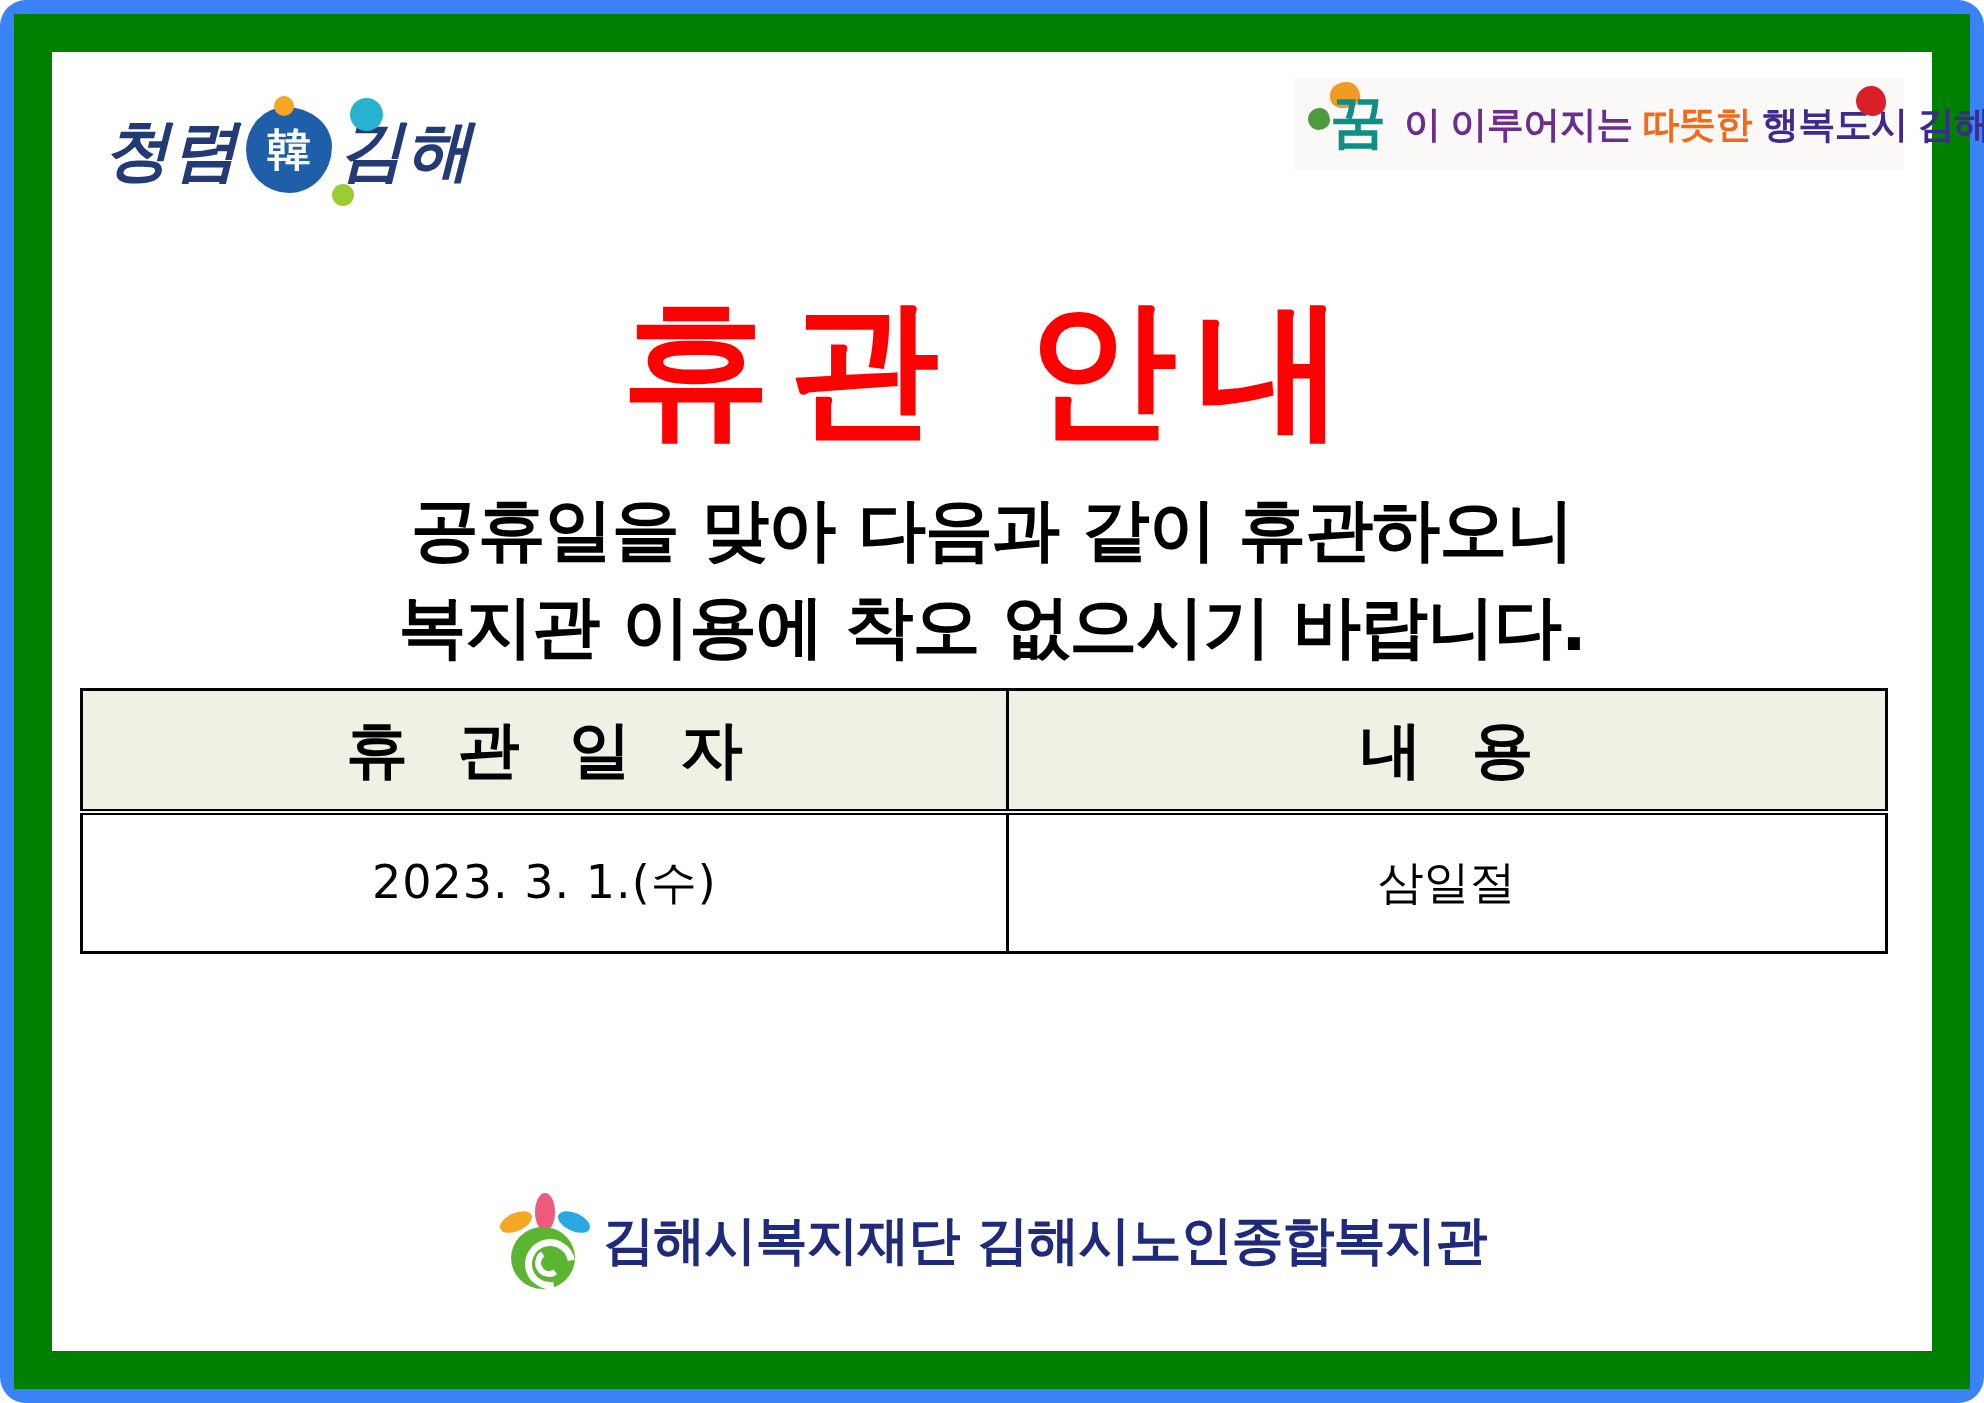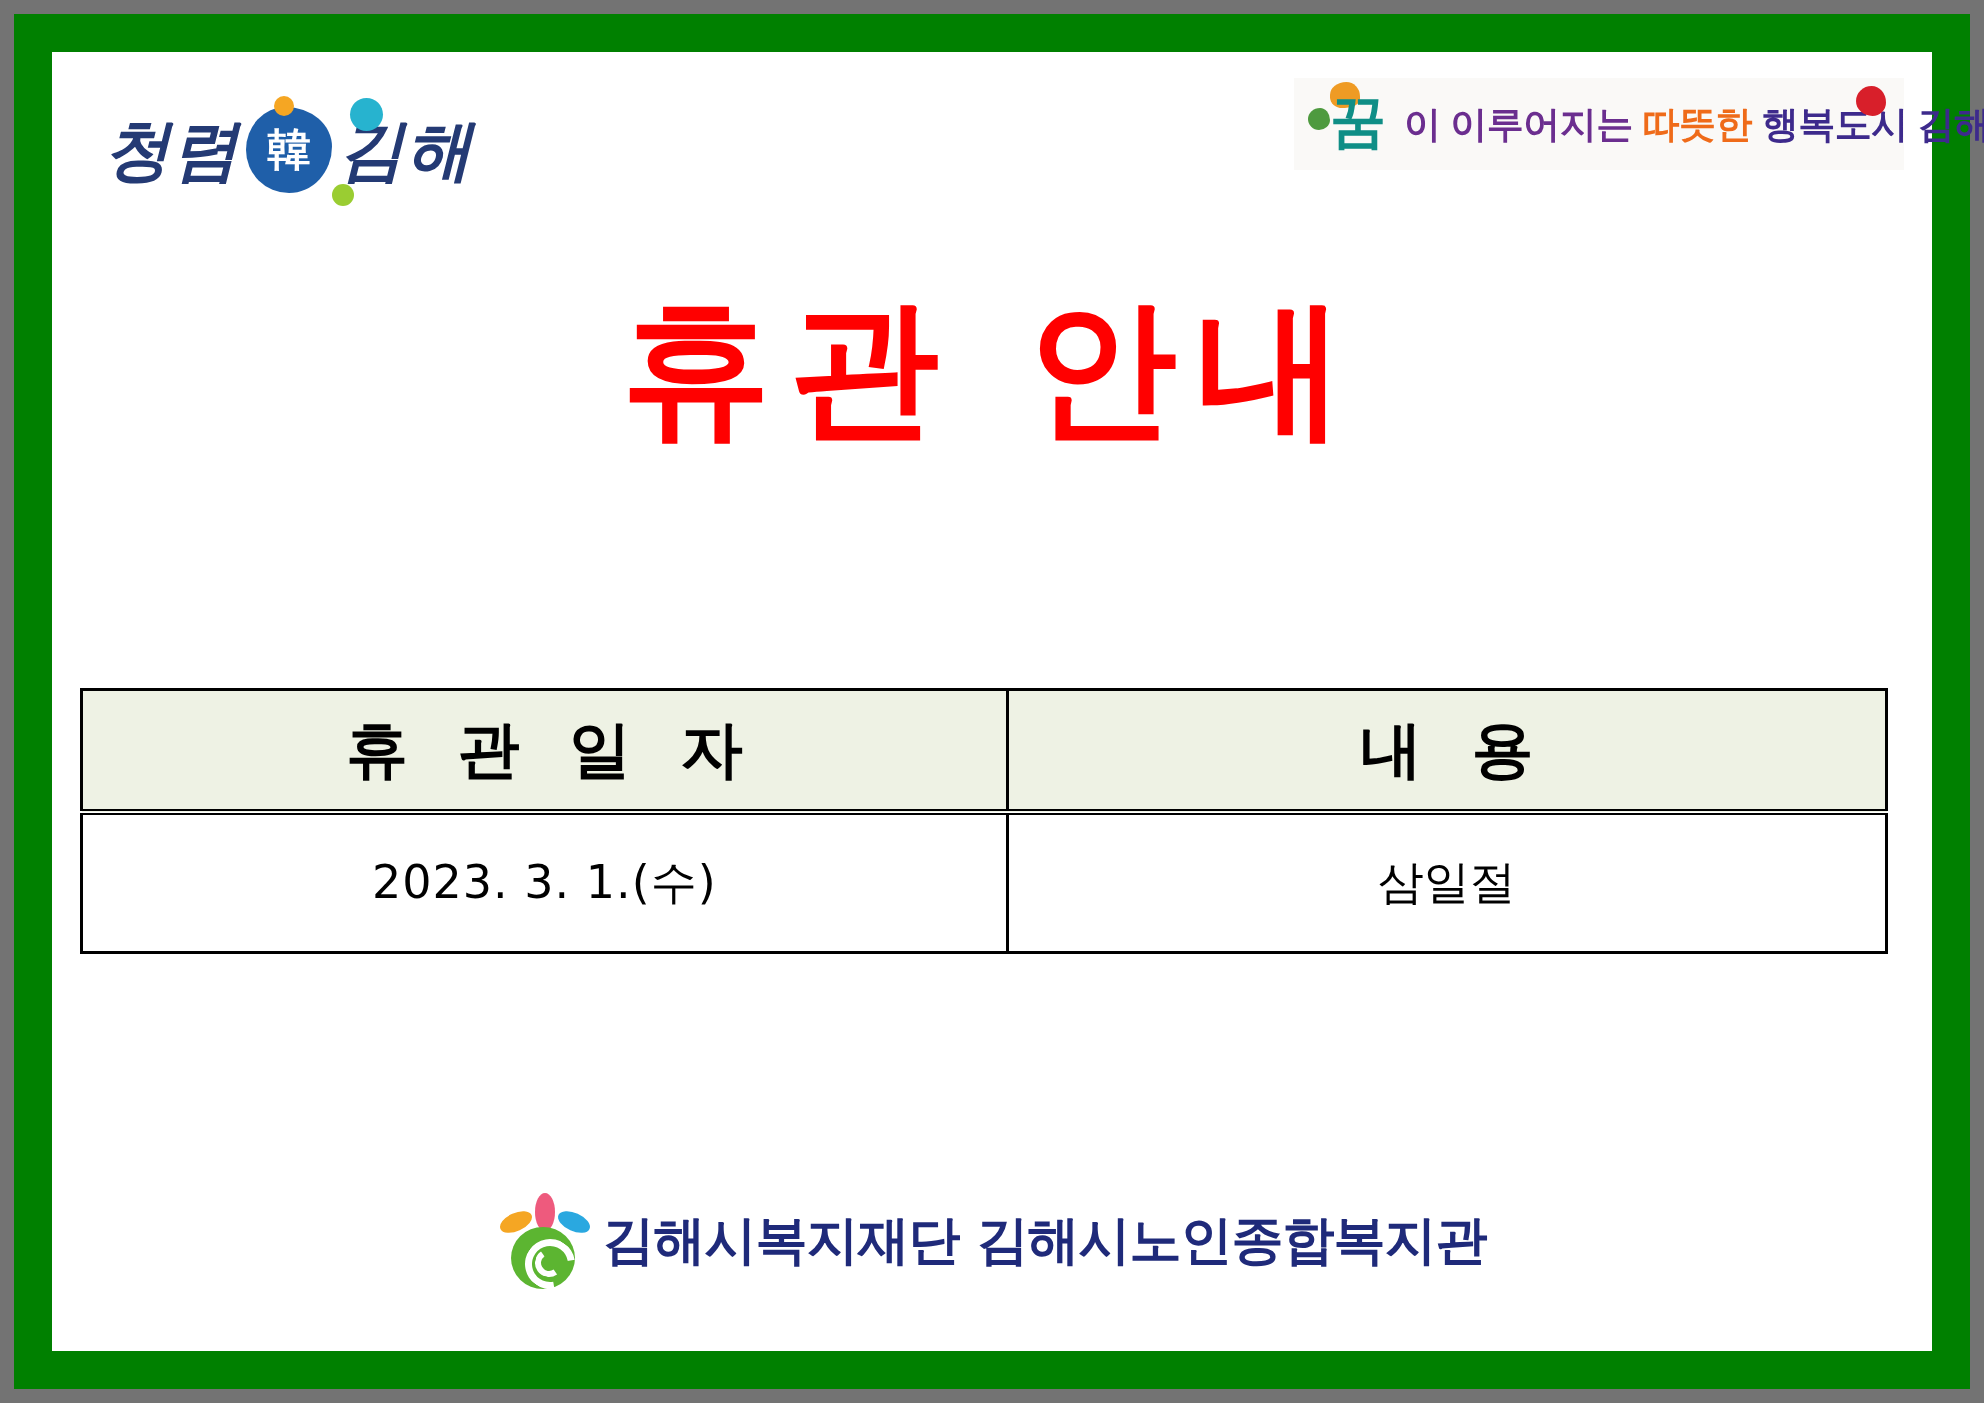--- a/index.html
+++ b/index.html
@@ -13,22 +13,23 @@
     font-family: "Liberation Sans", "DejaVu Sans", sans-serif;
     overflow: hidden;
   }
 
   
   .poster {
     position: relative;
     box-sizing: border-box;
     width: 1984px;
     height: 1403px;
-    background: #737373;
+    background: #3b82f6;
     padding: 14px;
+    border-radius: 26px;
   }
   .green-frame {
     box-sizing: border-box;
     width: 100%;
     height: 100%;
     border: 38px solid #008000;
     background: #ffffff;
     position: relative;
   }
   .inner {
@@ -319,20 +320,24 @@
           <span class="slogan">
             <span class="purple">이 이루어지는 </span><span class="orange">따뜻한 </span><span class="navy">행복도시 김해</span>
           </span>
           <span class="red-seal"></span>
         </div>
 
       </div>
 
       <div class="title">휴관 안내</div>
 
+      <div class="body-text">
+        <span class="line">공휴일을 맞아 다음과 같이 휴관하오니</span>
+        <span class="line">복지관 이용에 착오 없으시기 바랍니다.</span>
+      </div>
 
       <div class="table-wrap">
         <table class="notice">
           <thead>
             <tr>
               <td class="col-date">휴 관 일 자</td>
               <td>내 용</td>
             </tr>
           </thead>
           <tbody>

